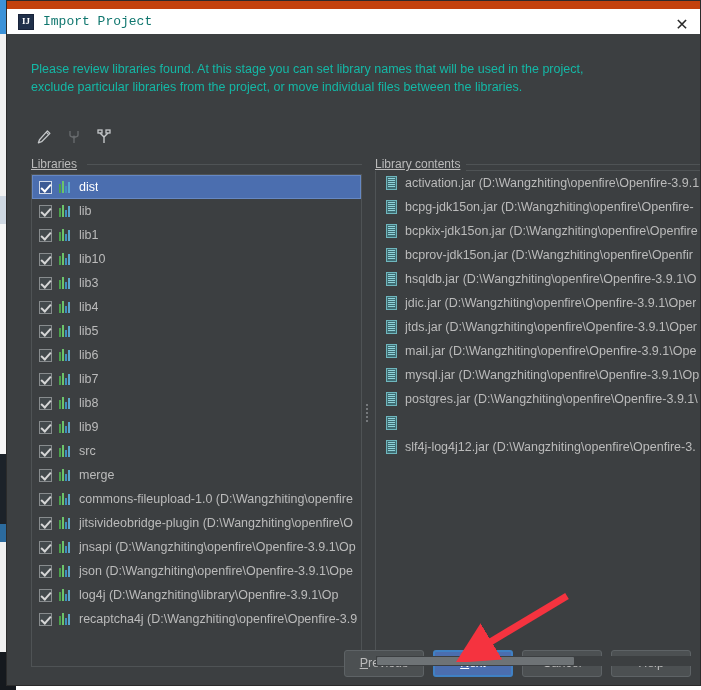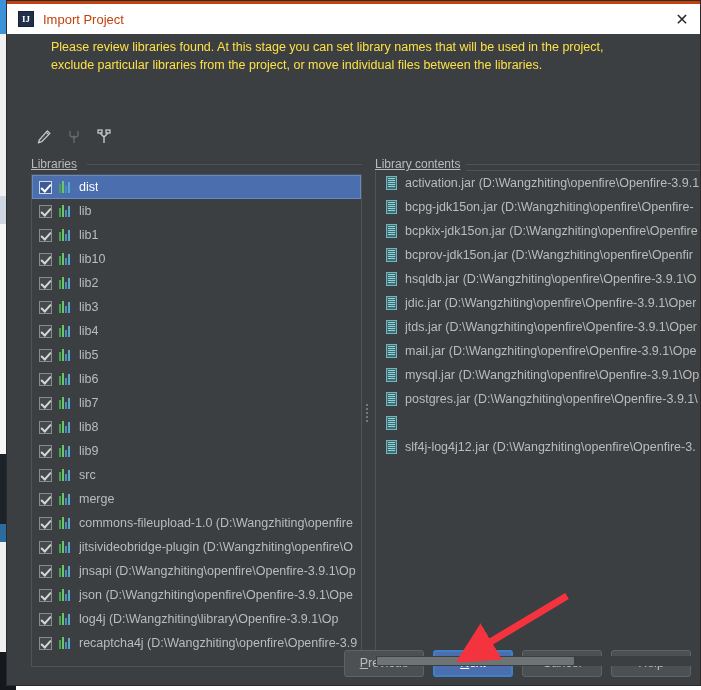--- a/index.html
+++ b/index.html
@@ -46,21 +46,21 @@
     background: #3c3f41;
     border: 1px solid #2b2b2b;
     box-sizing: border-box;
     overflow: hidden;
   }
 
   
   #titlebar {
     height: 33px;
     background: #ffffff;
-    border-top: 3px solid #c2410c;
+    border-top: 8px solid #c2410c;
     box-sizing: border-box;
     display: flex;
     align-items: center;
     position: relative;
   }
   #titlebar-icon {
     width: 16px; height: 16px;
     margin-left: 11px;
     background: #20304a;
     border: 1px solid #18233a;
@@ -69,23 +69,23 @@
     font-size: 9px;
     font-weight: bold;
     font-family: "Liberation Serif", serif;
     display: flex;
     align-items: center;
     justify-content: center;
     line-height: 1;
   }
   #titlebar-title {
     margin-left: 9px;
-    color: #c2410c;
+    color: #0f766e;
     font-size: 13px;
-    font-family: Liberation Sans, sans-serif;
+    font-family: Liberation Mono, monospace;
   }
   #titlebar-close {
     position: absolute;
     right: 0; top: 0;
     width: 36px; height: 31px;
     display: flex;
     align-items: center;
     justify-content: center;
     color: #2b2b2b;
     font-size: 16px;
@@ -96,26 +96,25 @@
   
   #dialog-body {
     position: absolute;
     left: 0; top: 33px;
     right: 0; bottom: 0;
     background: #3c3f41;
   }
 
   #description {
     position: absolute;
-    left: 24px; top: 4px;
+    left: 24px; top: 26px;
     width: 640px;
-    color: #fde047;
+    color: #14b8a6;
     font-size: 12.5px;
     line-height: 18px;
-    margin-left: 20px;
   }
   #description div { white-space: nowrap; }
 
   
   #toolbar {
     position: absolute;
     left: 24px; top: 90px;
     display: flex;
     gap: 4px;
   }
@@ -425,30 +424,20 @@
           <span class="row-label">lib10</span>
         </div>
         <div class="row">
           <div class="chk"></div>
           <div class="lib-icon">
             <i></i>
             <i></i>
             <i></i>
             <i></i>
           </div>
-          <span class="row-label">lib2</span>
-        </div>
-        <div class="row">
-          <div class="chk"></div>
-          <div class="lib-icon">
-            <i></i>
-            <i></i>
-            <i></i>
-            <i></i>
-          </div>
           <span class="row-label">lib3</span>
         </div>
         <div class="row">
           <div class="chk"></div>
           <div class="lib-icon">
             <i></i>
             <i></i>
             <i></i>
             <i></i>
           </div>

